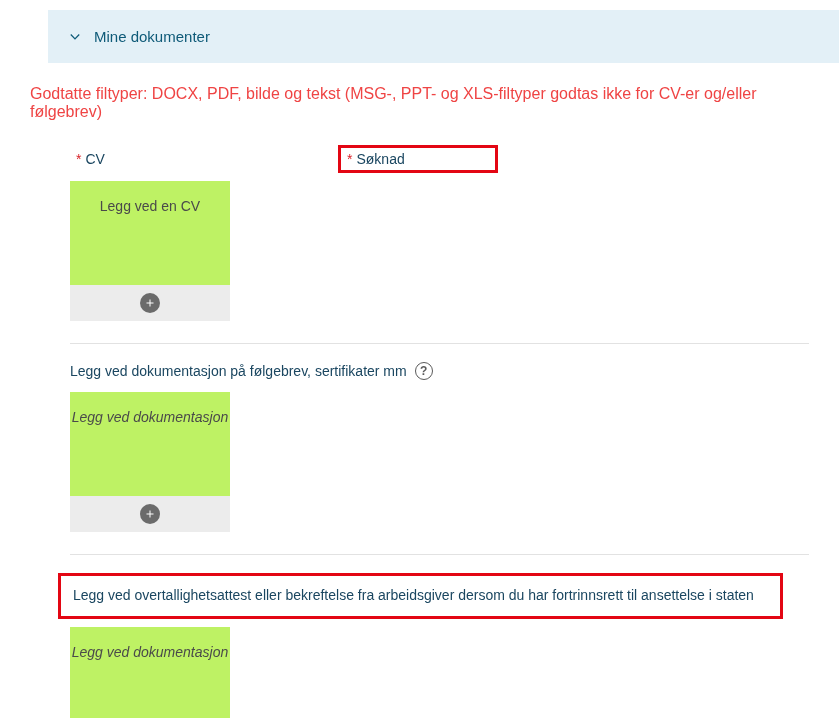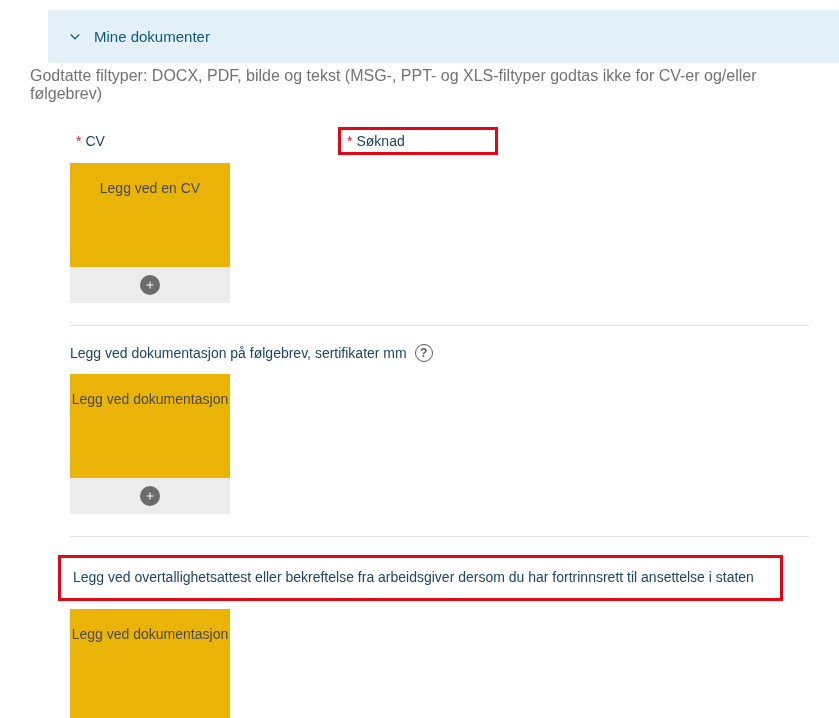--- a/index.html
+++ b/index.html
@@ -32,23 +32,23 @@
     }
     .panel-header .chev svg {
       fill: #0e5a78;
     }
     .panel-title {
       color: #0e5a78;
       font-size: 15px;
       font-weight: 400;
     }
     .filetypes-note {
-      color: #737373;
+      color: #ef4444;
       font-size: 16px;
-      padding: 4px 10px 6px 10px;
+      padding: 22px 10px 6px 10px;
     }
     .row {
       display: flex;
       gap: 108px;
       padding-left: 50px;
       margin-top: 18px;
     }
     .field {
       width: 160px;
     }
@@ -64,21 +64,21 @@
     .req {
       color: #d8232a;
       font-size: 14px;
     }
     .highlight-red {
       border: 3px solid #e30613;
     }
     .upload-card {
       width: 160px;
       height: 140px;
-      background: #eab308;
+      background: #bef264;
       display: flex;
       flex-direction: column;
       margin-top: 8px;
     }
     .upload-body {
       flex: 1;
       display: flex;
       align-items: flex-start;
       justify-content: center;
       text-align: center;
@@ -126,20 +126,21 @@
       display: inline-flex;
       align-items: center;
       justify-content: center;
       font-size: 12px;
       color: #5a5a5a;
       font-weight: 600;
     }
     .upload-standalone {
       padding-left: 50px;
       margin-top: 8px;
+      font-style: italic;
     }
     .highlight-row {
       border: 3px solid #e30613;
       margin: 18px 56px 0 38px;
       padding: 10px 12px;
     }
     .highlight-row .txt {
       color: #1a4660;
       font-size: 14px;
       line-height: 1.4;

